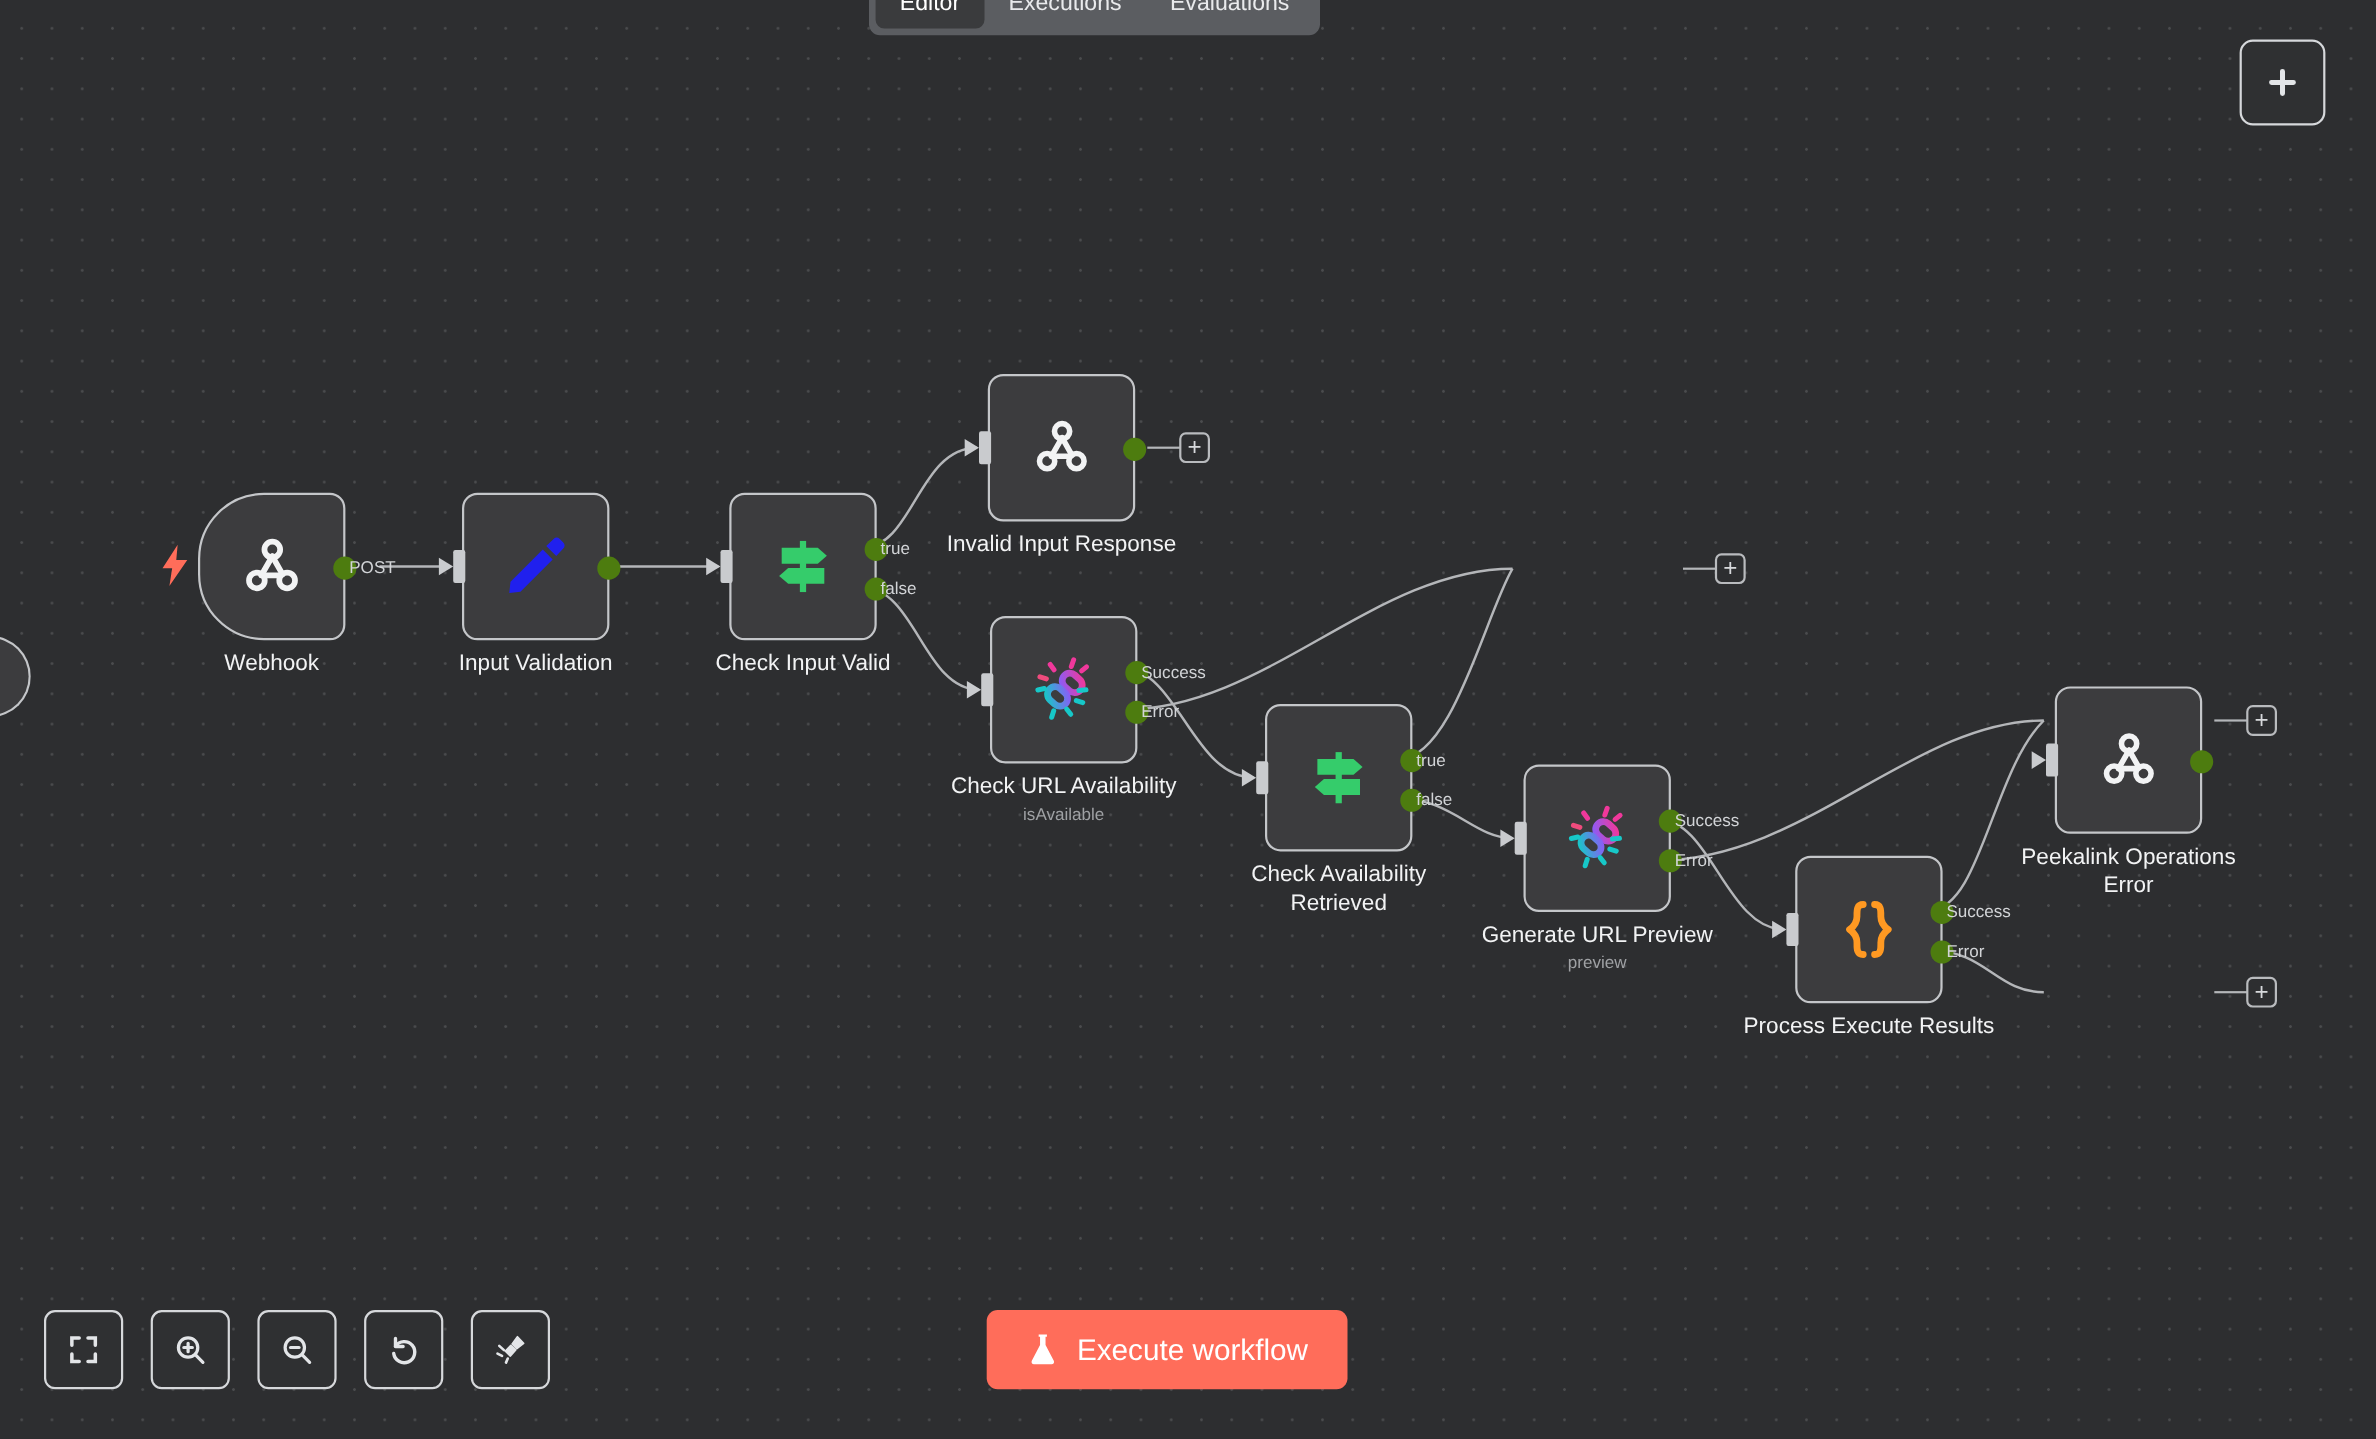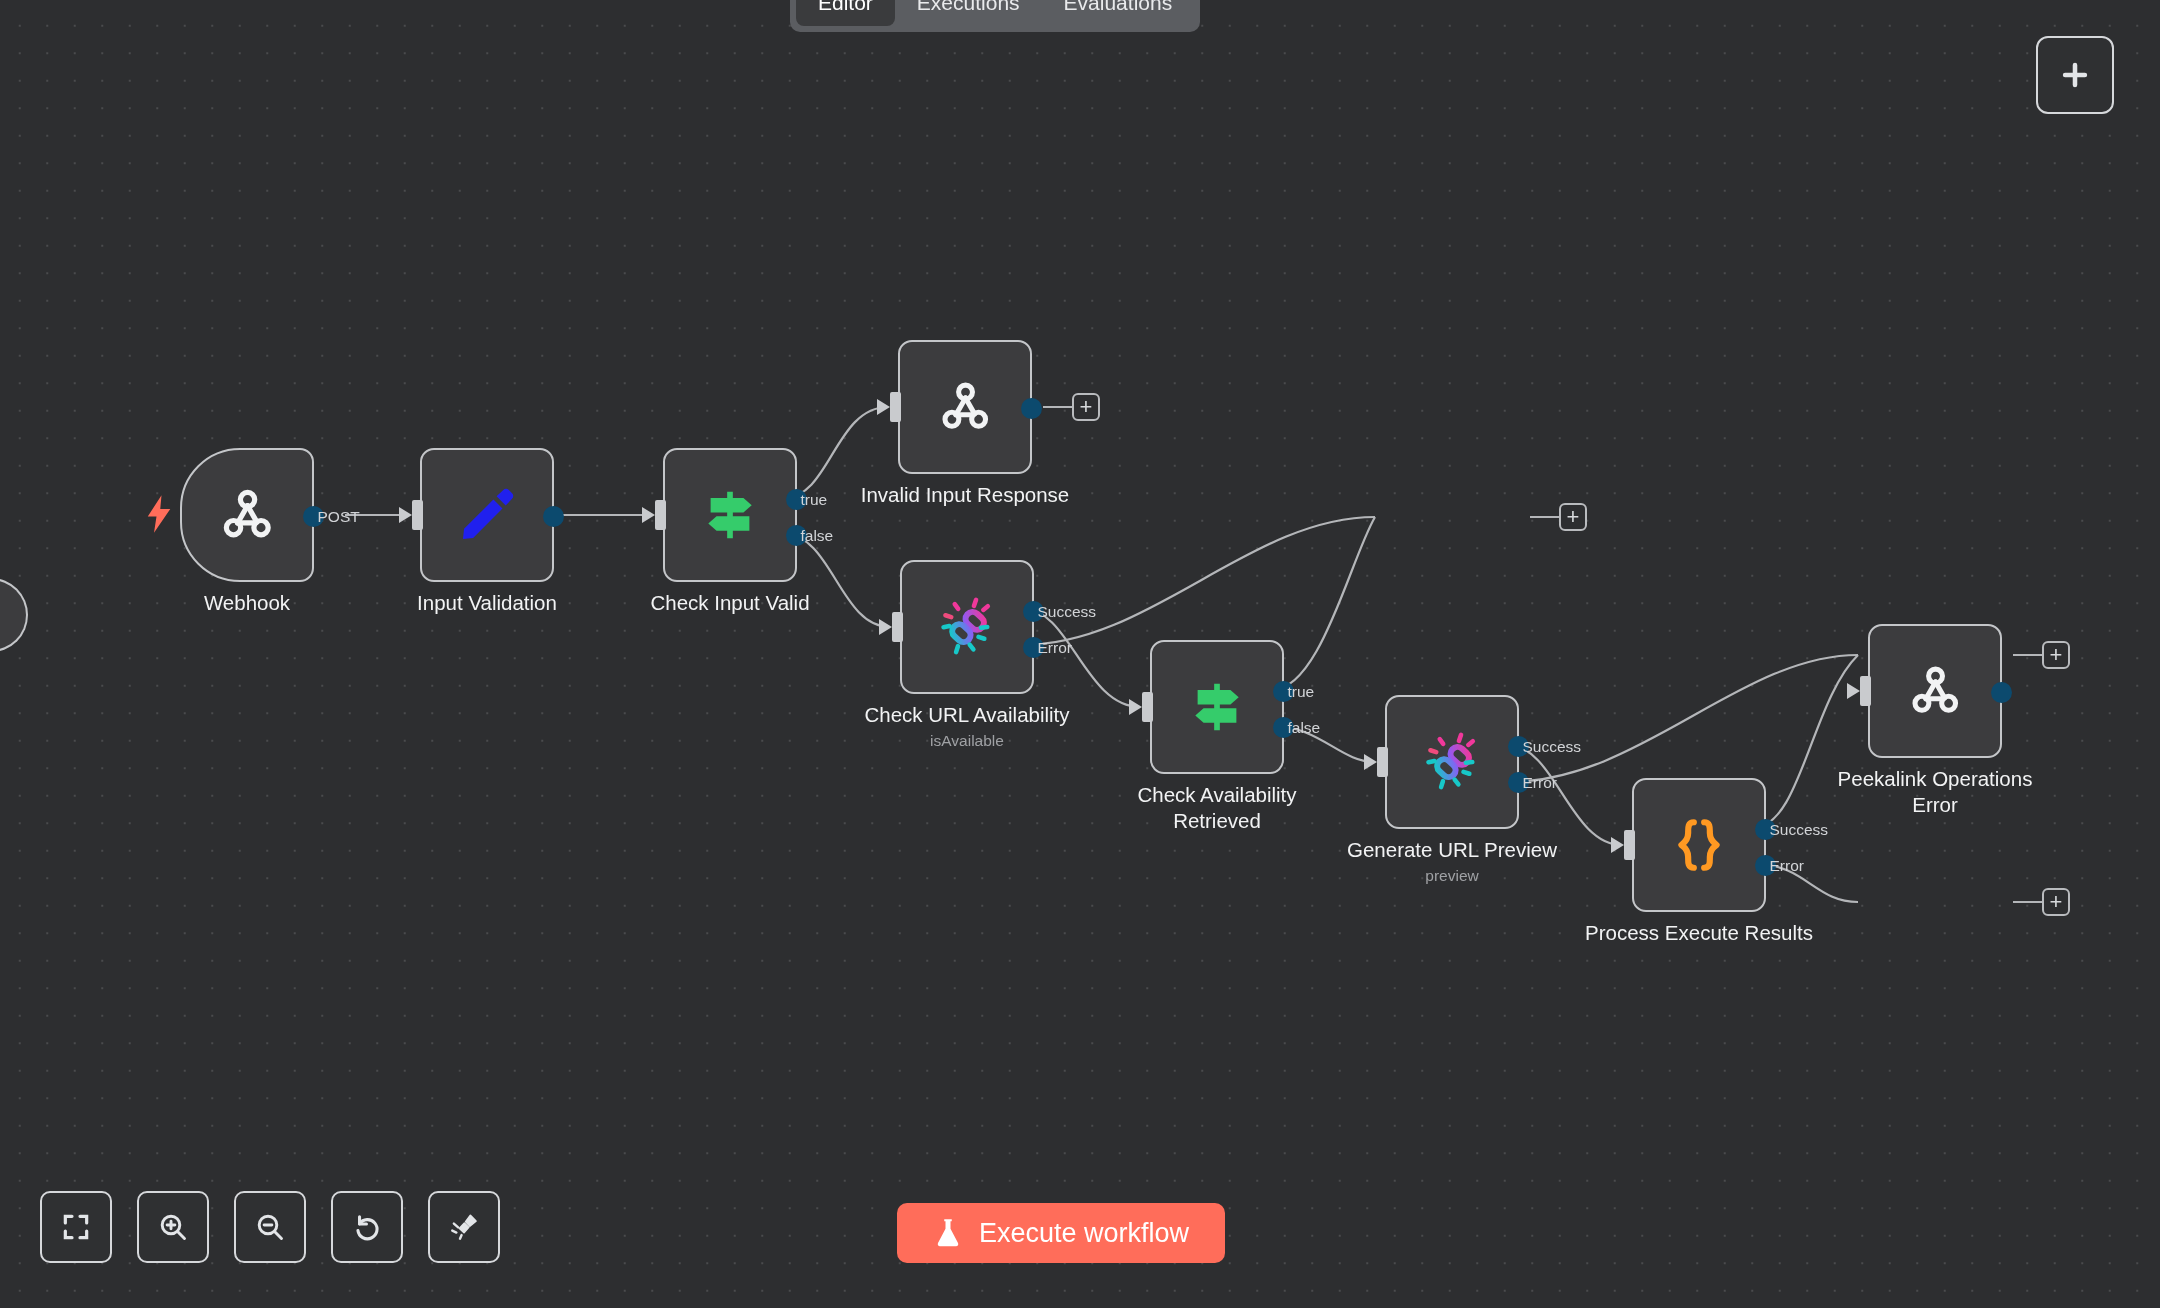--- a/index.html
+++ b/index.html
@@ -62,21 +62,21 @@
   }
   .node-sub {
     position: absolute; left: 50%; transform: translateX(-50%);
     top: 172px; width: 230px; text-align: center;
     font-size: 15.5px; color: #9fa1a4;
   }
 
   
   .port-out {
     position: absolute; width: 21px; height: 21px; border-radius: 50%;
-    background: #0c4a6e; right: -11.5px;
+    background: #4d7c0f; right: -11.5px;
   }
   .port-label {
     position: absolute; left: 15px; top: 50%; transform: translateY(-50%);
     font-size: 15.5px; color: #d2d4d7; white-space: nowrap;
   }
   .port-in {
     position: absolute; left: -10px; top: 50%;
     width: 11px; height: 30px; margin-top: -15px;
     background: #c9cbce; border-radius: 2px;
   }
@@ -111,21 +111,21 @@
   .tool-btn {
     width: 72px; height: 72px; border-radius: 10px;
     border: 2.2px solid #d6d8db; background: #2f3032;
     display: flex; align-items: center; justify-content: center;
     cursor: pointer;
   }
 
   
   #execute-btn {
     position: absolute; left: 897px; bottom: 45px;
-    height: 60px; padding: 15px 36px; border-radius: 10px;
+    height: 72px; padding: 15px 36px; border-radius: 10px;
     background: #ff6d5a; border: none; color: #ffffff;
     font-size: 27px; font-family: "Liberation Sans", sans-serif;
     display: flex; align-items: center; gap: 16px; cursor: pointer;
     z-index: 30;
   }
 
   
   #add-node-btn {
     position: absolute; right: 46px; top: 36px;
     width: 78px; height: 78px; border-radius: 12px;

